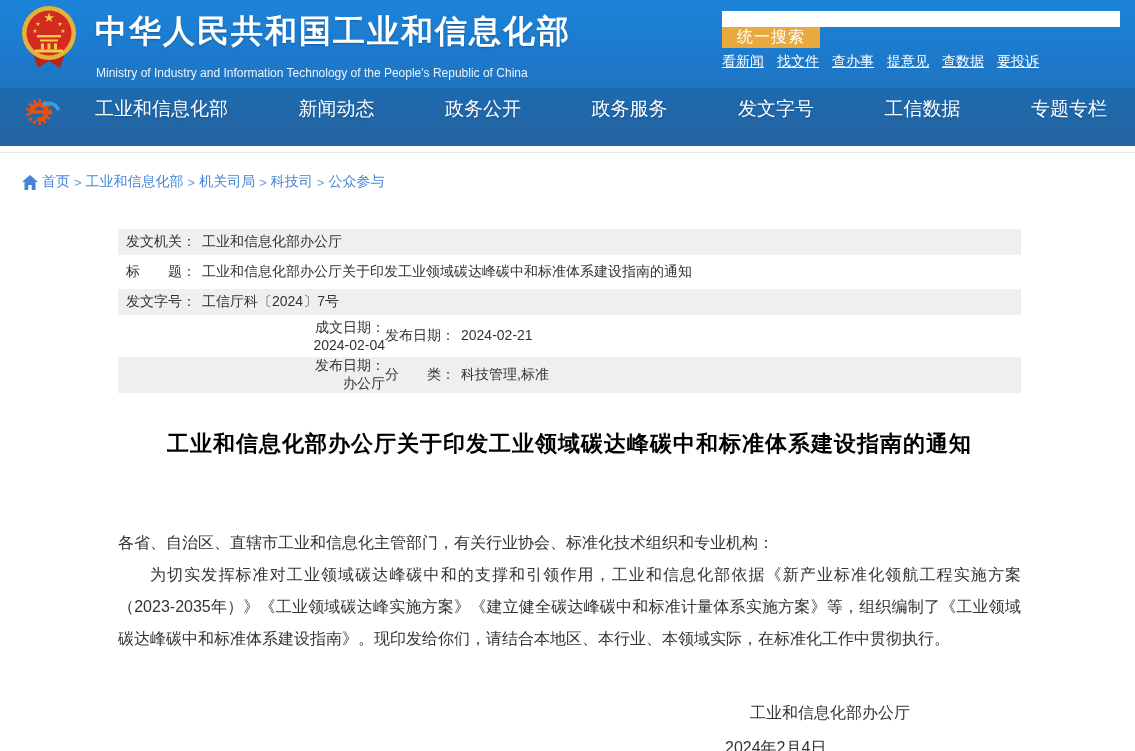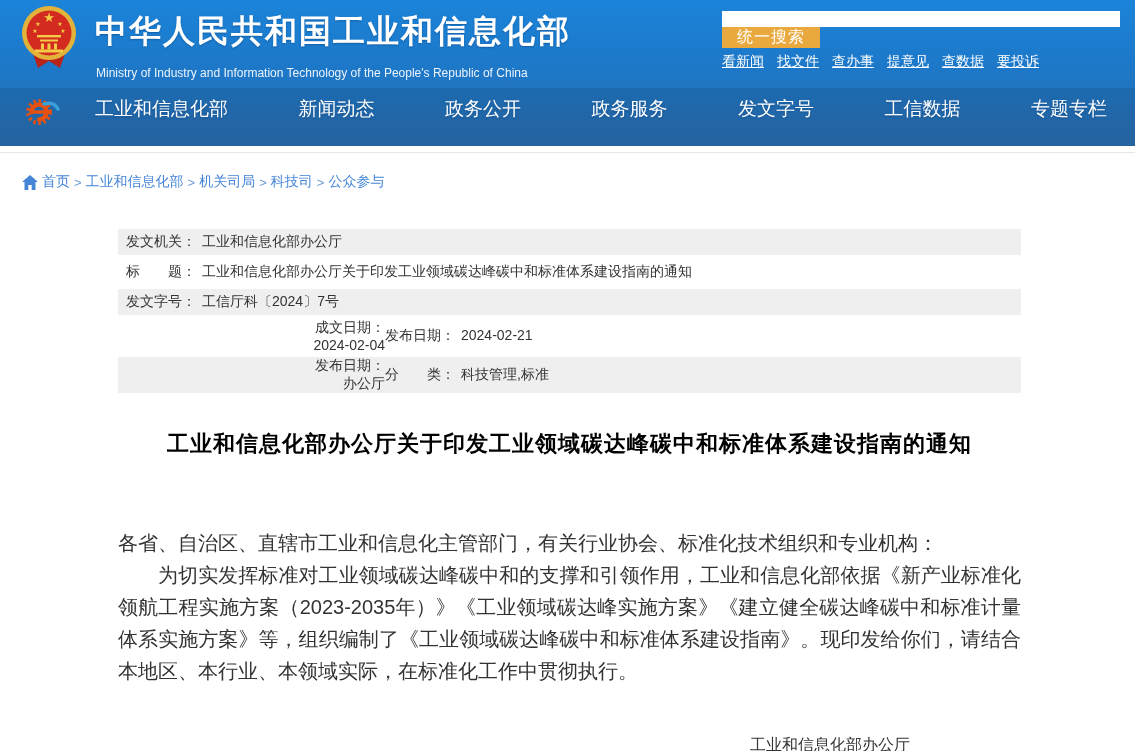--- a/index.html
+++ b/index.html
@@ -50,21 +50,21 @@
   .doc-row.gray { background:#efefef; }
   .doc-row.white { background:#ffffff; }
   .doc-cell { display:flex; }
   .doc-cell.first { width:259px;flex-direction:column; }
   .doc-label { color:#333; white-space:pre; }
   .doc-value { color:#333; margin-left:6px; }
 
   .article-title { margin-top:36px; text-align:center; font-size:22px; font-weight:bold;
     color:#000; letter-spacing:1px; }
 
-  .article-body { margin-top:68px; font-size:20px; line-height:32px; color:#333;
+  .article-body { margin-top:68px; font-size:16px; line-height:32px; color:#333;
     text-align:justify; }
   .article-body p.indent { text-indent:2em; }
 
   .signature { margin-top:48px; font-size:16px; color:#333; }
   .sig-org { padding-left:632px; white-space:nowrap; }
   .sig-date { padding-left:607px; margin-top:14px; white-space:nowrap; }
 </style>
 </head>
 <body>
 

